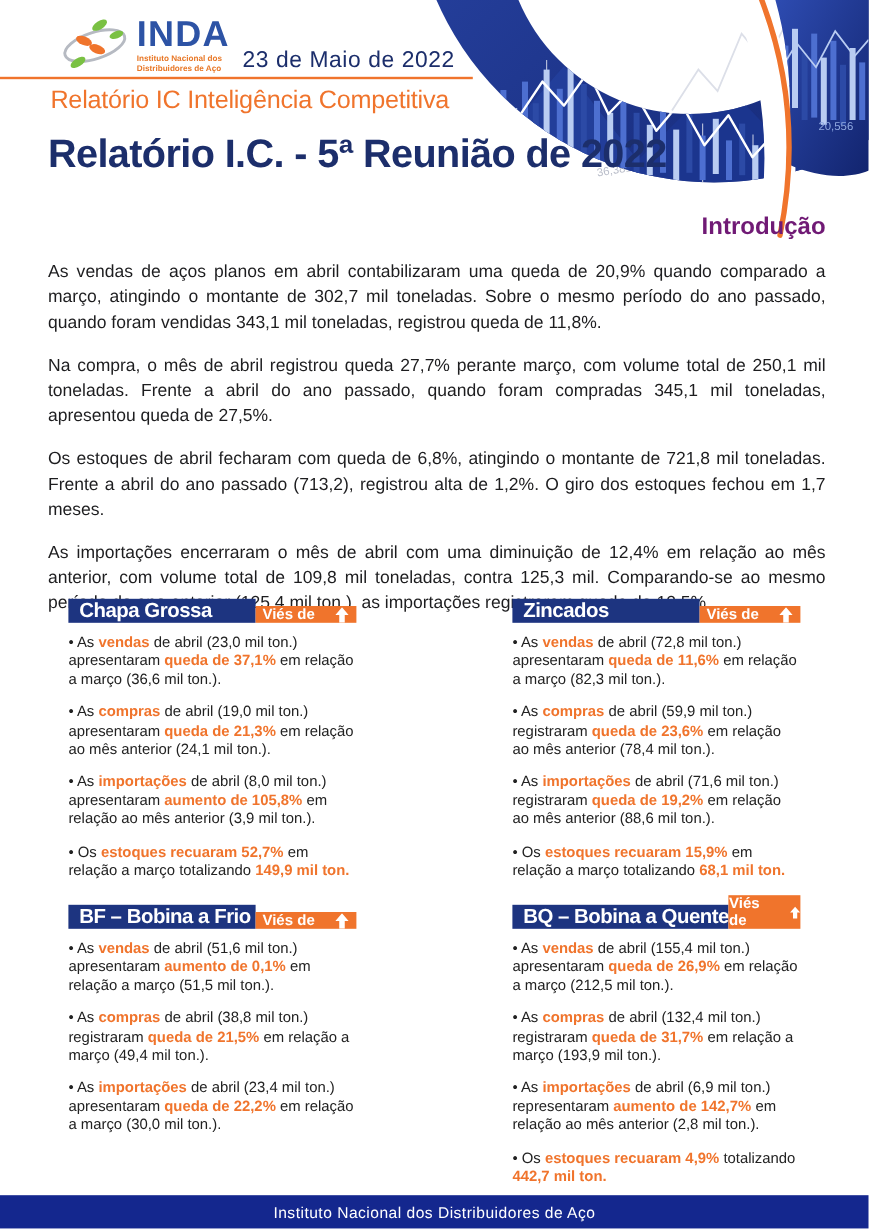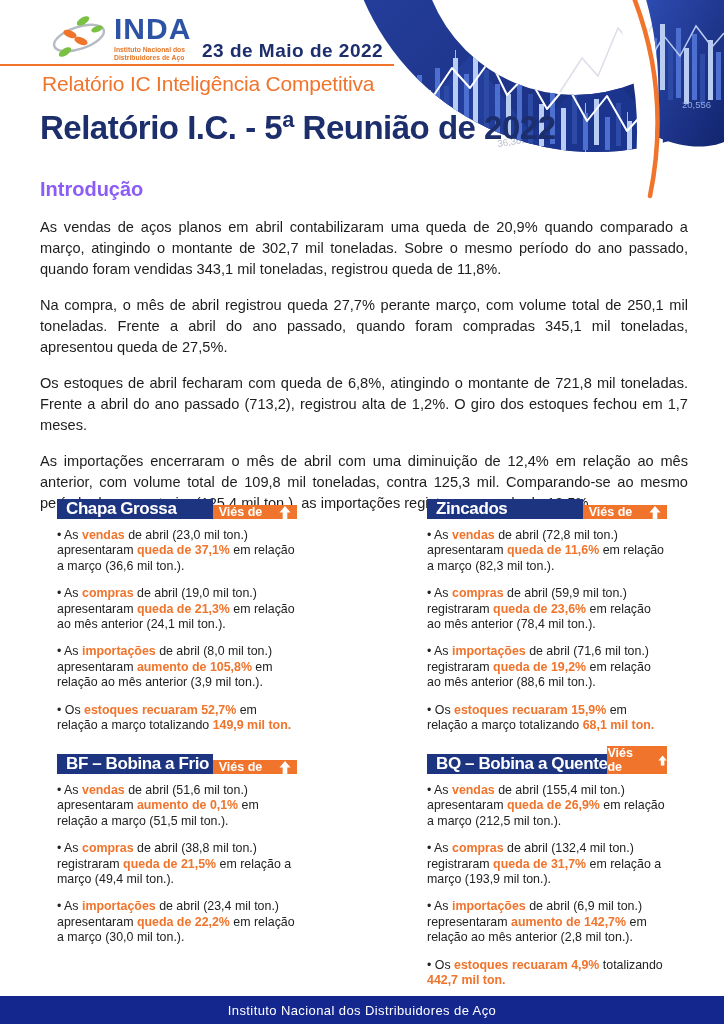--- a/index.html
+++ b/index.html
@@ -5,28 +5,28 @@
   * { margin:0; padding:0; box-sizing:border-box; }
   html,body { background:#fff; }
   body { font-family:"Liberation Sans", sans-serif; }
   .page { position:relative; width:724px; height:1024px; background:#fff; overflow:hidden; }
 
   
   .header-art { position:absolute; left:0; top:0; width:724px; height:200px; }
   .logo-block { position:absolute; left:50px; top:14px; display:flex; align-items:center; gap:6px; }
   .logo-text .logo-name { font-size:30px; font-weight:bold; color:var(--logo-blue,#2d53a5); letter-spacing:1px; line-height:1; }
   .logo-text .logo-sub { font-size:6.8px; font-weight:bold; color:#e87726; width:112px; line-height:1.2; margin-top:2px; }
-  .header-date { position:absolute; left:202px; top:40px; font-size:19px; font-weight:bold; color:var(--navy-dark,#1c2e6b); letter-spacing:.5px; }
+  .header-date { position:absolute; left:202px; top:40px; font-size:19px; font-weight:normal; color:var(--navy-dark,#1c2e6b); letter-spacing:.5px; }
   .header-rule { position:absolute; left:0; top:64px; width:394px; height:2px; background:var(--accent,#f0742c); }
   .title-small { position:absolute; left:42px; top:72px; font-size:21px; font-weight:normal; color:var(--accent,#f0742c); letter-spacing:-.2px; }
   .title-main  { position:absolute; left:40px; top:109px; font-size:33px; font-weight:bold; color:var(--navy-dark,#1c2e6b); letter-spacing:-.5px; }
 
   
   .intro { position:absolute; left:40px; top:178px; width:648px; }
-  .intro h2 { font-size:20px; font-weight:bold; color:#8b5cf6; margin-bottom:16px; }
+  .intro h2 { font-size:20px; font-weight:bold; color:#701a75; margin-bottom:16px;text-align:right; }
   .intro p.para { font-size:14.6px; line-height:21px; color:var(--body-text,#1d1d1f); text-align:justify; margin-bottom:15px; }
 
   
   .pbox { position:absolute; width:240px; }
   .col-l { left:57px; } .col-r { left:427px; }
   .row1 { top:489px; } .row2 { top:744px; }
   .pbox-header { display:flex; height:30px; align-items:flex-end; }
   .pbox-title { flex:1; display:flex; align-items:center; padding-left:9px; background:var(--navy-bar,#1d3480); color:#fff; font-size:17px; font-weight:bold; letter-spacing:-.4px; white-space:nowrap; }
   .pbox-badge { width:84px; display:flex; align-items:center; justify-content:center; gap:17px; background:var(--accent,#f0742c); color:#fff; font-size:12.5px; font-weight:bold; }
   .pbox-bullets { margin-top:9px; }

